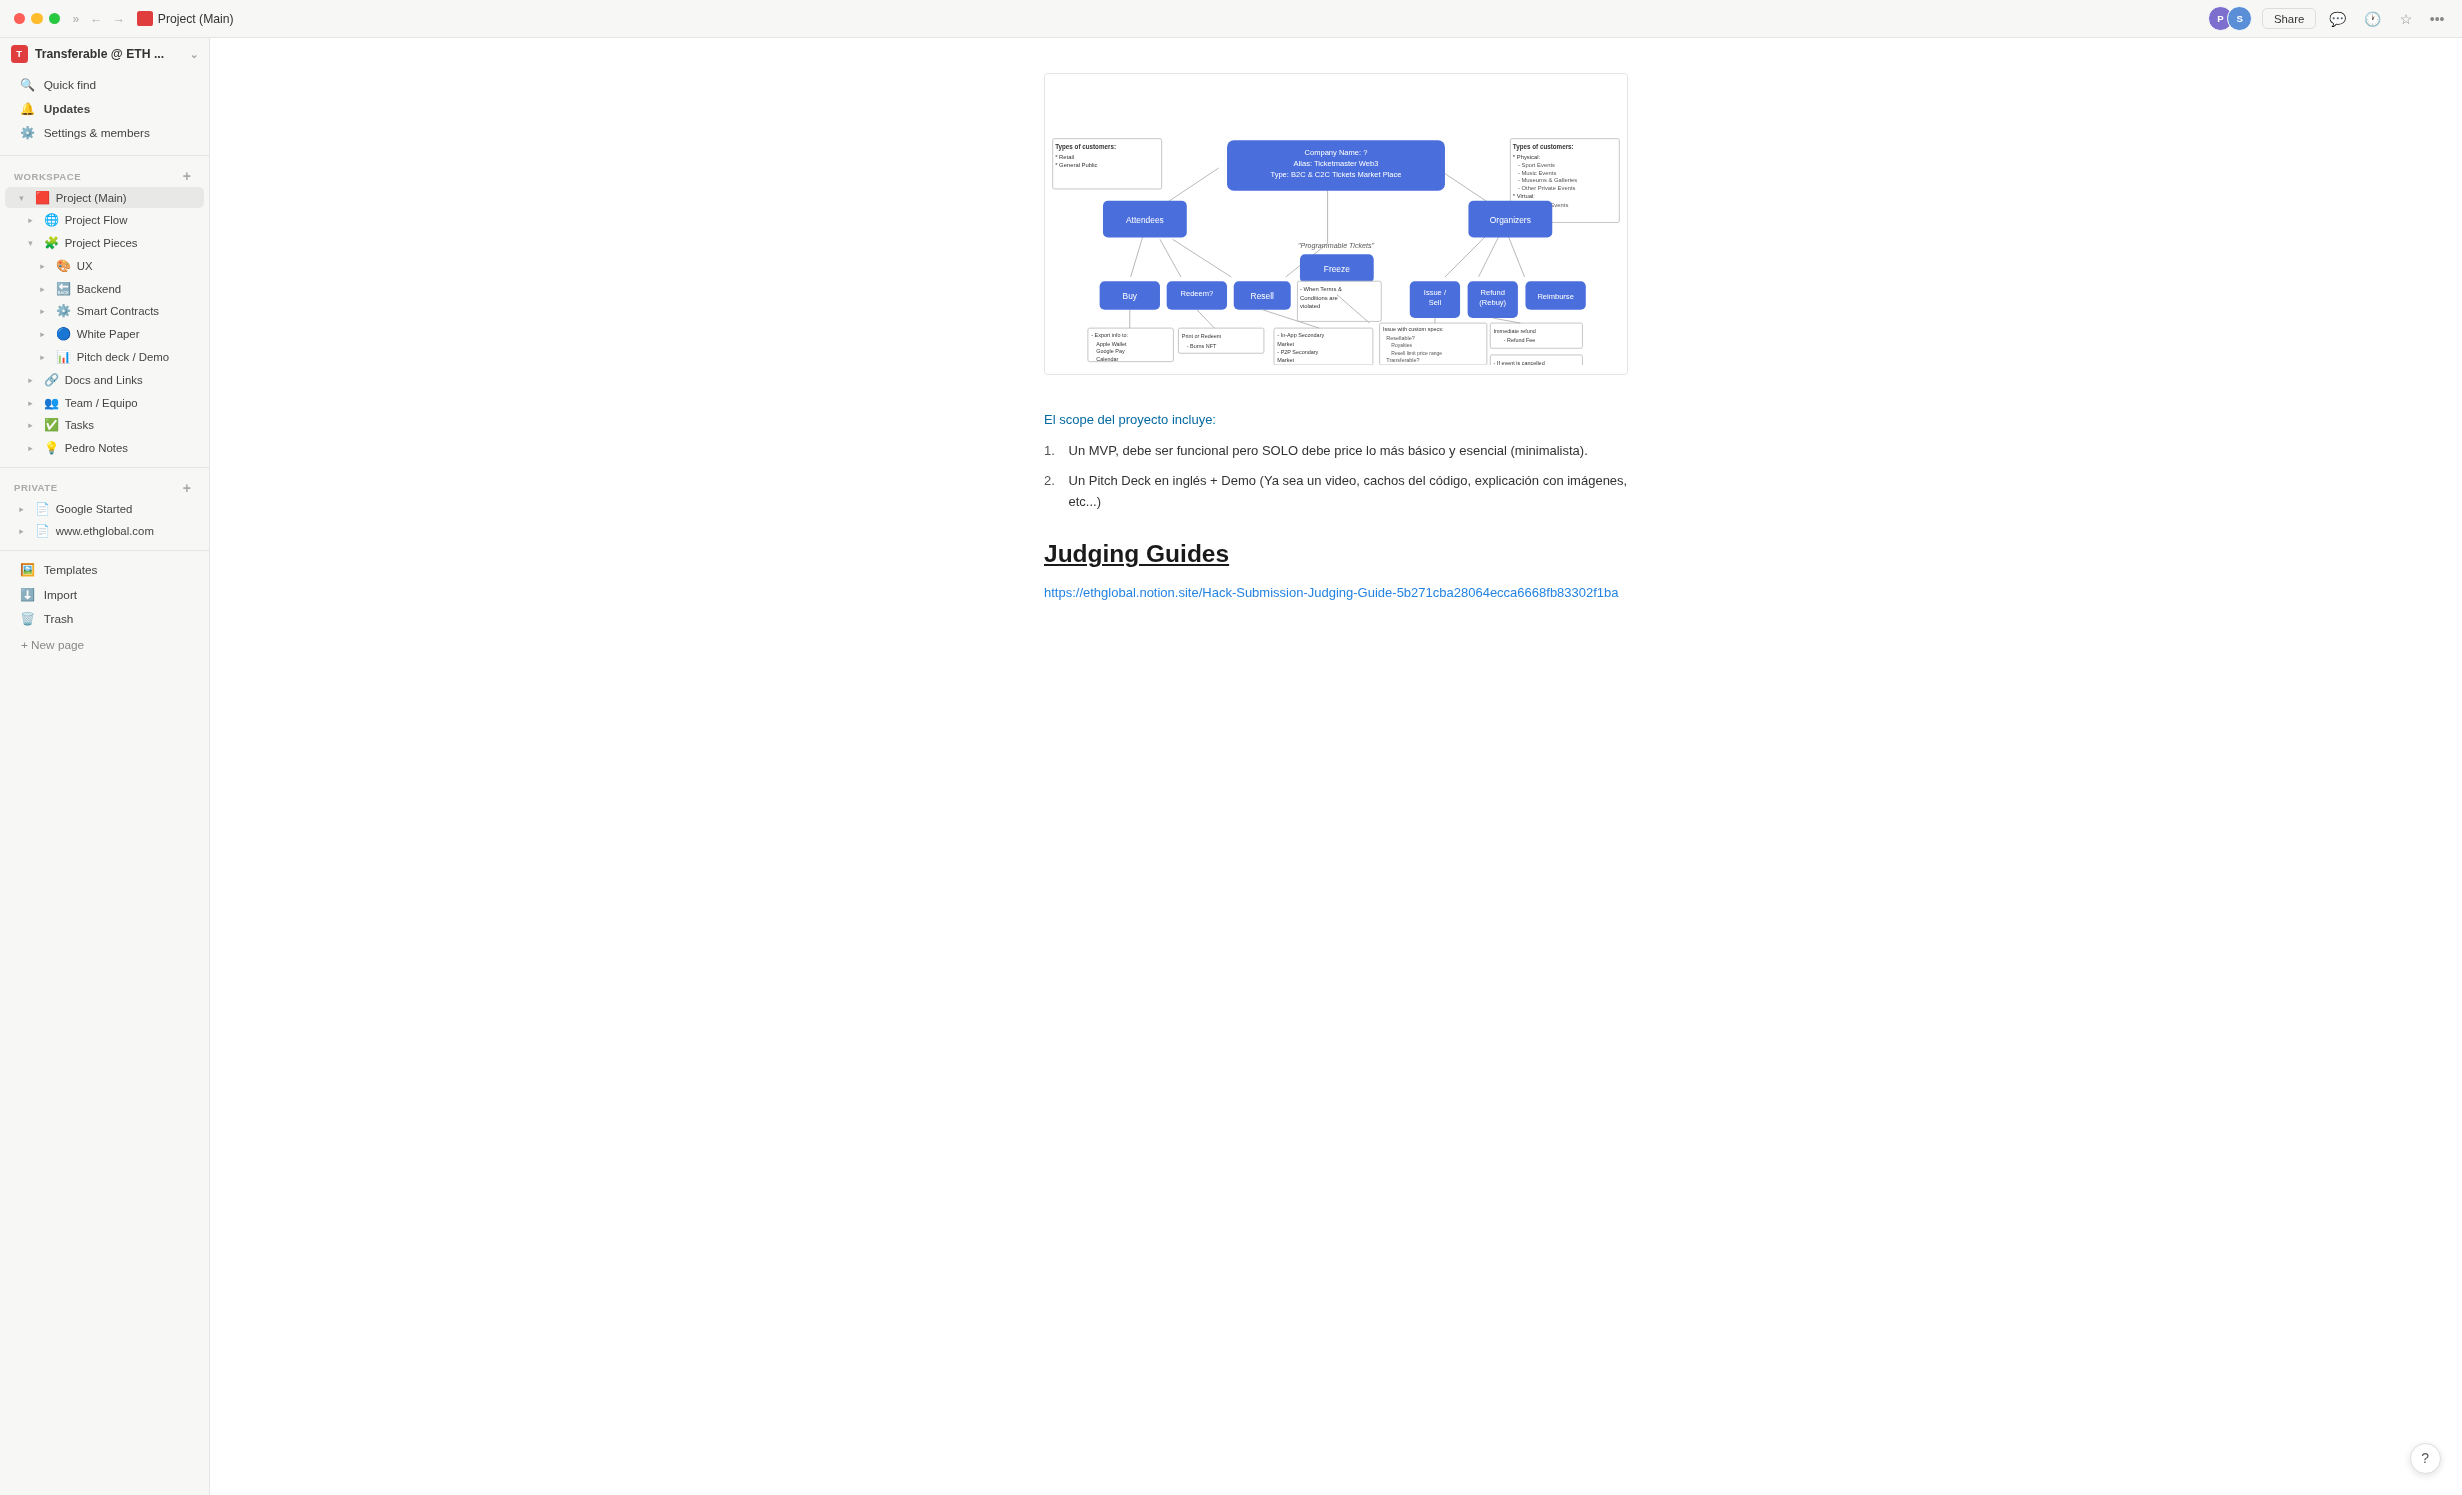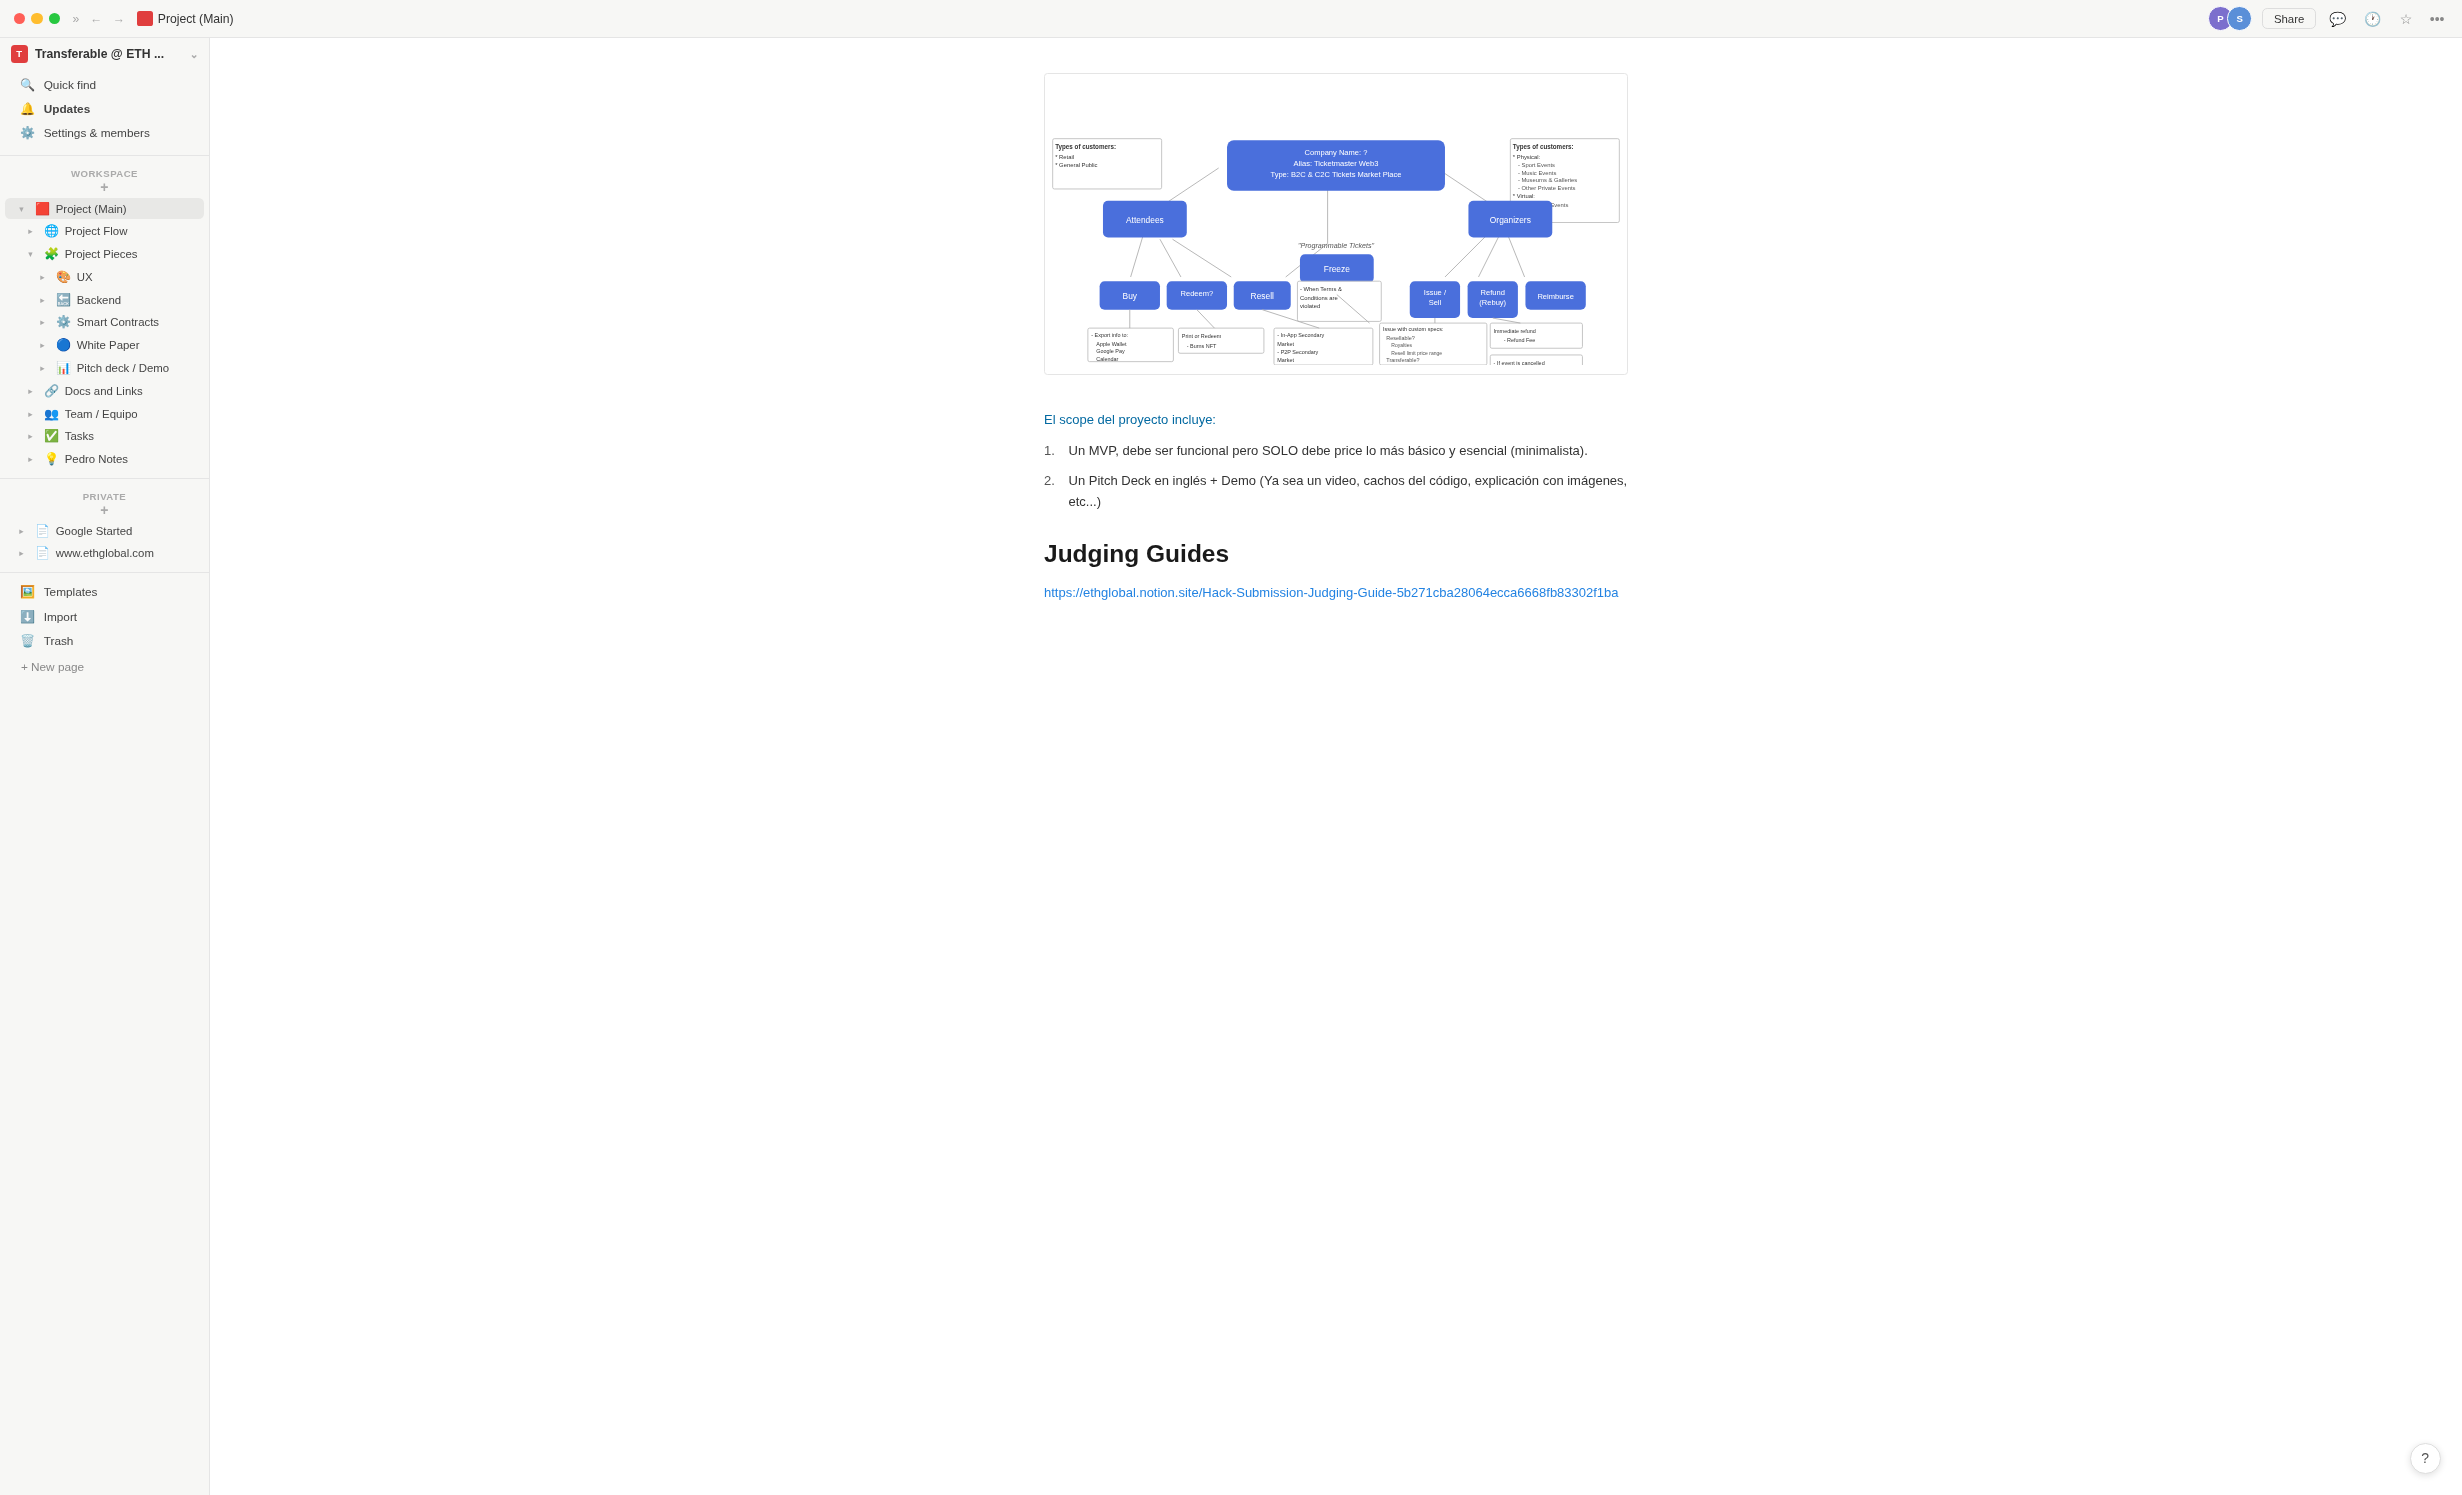--- a/index.html
+++ b/index.html
@@ -47,21 +47,21 @@
 
     .sidebar-nav { padding: 3.5px 0; }
     .nav-item {
       display: flex; align-items: center; gap: 7px; padding: 4.4px 14px;
       cursor: pointer; border-radius: 5.2px; font-size: 11.8px; color: #444;
       margin: 0.9px 5.2px;
     }
     .nav-item .nav-icon { font-size: 12.2px; width: 17.5px; text-align: center; flex-shrink: 0; }
     .nav-item .nav-label { flex: 1; }
 
-    .sidebar-section { padding: 5.2px 14px 1.7px; font-size: 9.6px; font-weight: 600; color: #aaa; letter-spacing: 0.05em; display: flex; align-items: center; justify-content: space-between; flex-direction: column; }
+    .sidebar-section { padding: 5.2px 14px 1.7px; font-size: 9.6px; font-weight: 600; color: #aaa; letter-spacing: 0.05em; display: flex; align-items: center; justify-content: space-between; }
     .section-add { color: #aaa; cursor: pointer; font-size: 14px; padding: 0 3.5px; }
 
     .tree-item {
       display: flex; align-items: center; gap: 5.2px; padding: 3.5px 14px;
       cursor: pointer; border-radius: 5.2px; font-size: 11.4px; color: #444;
       margin: 0.9px 5.2px;
     }
     .tree-item.active { background: #e8e8e6; font-weight: 500; }
     .tree-item .chevron { font-size: 8.7px; color: #aaa; width: 10.5px; flex-shrink: 0; }
     .tree-item .t-icon { font-size: 12.2px; width: 15.7px; text-align: center; flex-shrink: 0; }
@@ -81,21 +81,21 @@
 
     
     .diagram-container {
       width: 100%; background: #fff; border: 0.9px solid #e5e5e5; border-radius: 3.5px;
       padding: 6px; margin-bottom: 35px; overflow: hidden;
     }
     .diagram-svg { width: 100%; }
 
     
     h2.section-heading { font-size: 23px; font-weight: 700; color: #1a1a1a; margin: 28px 0 10.5px; }
-    h2.section-heading-lg { font-size: 24.5px; font-weight: 700; color: #1a1a1a; margin: 28px 0 14px; }
+    h2.section-heading-lg { font-size: 24.5px; font-weight: 700; color: #1a1a1a; margin: 28px 0 14px; text-decoration: underline; }
     p.body-text { font-size: 13px; color: #0369a1; line-height: 1.6; margin-bottom: 10.5px; }
     ol.numbered-list { padding-left: 0; list-style: none; counter-reset: item; }
     ol.numbered-list li { font-size: 13px; color: #333; line-height: 1.6; margin-bottom: 8.7px; display: flex; gap: 7px; }
     ol.numbered-list li .num { min-width: 17.5px; color: #555; }
     a.content-link { color: #2383e2; text-decoration: none; font-size: 13px; line-height: 1.7; display: block; margin: 14px 0; }
 
     .help-btn {
       position: fixed; bottom: 21px; right: 21px;
       width: 31.5px; height: 31.5px; border-radius: 50%; background: #fff;
       border: 0.9px solid #ddd; display: flex; align-items: center; justify-content: center;

